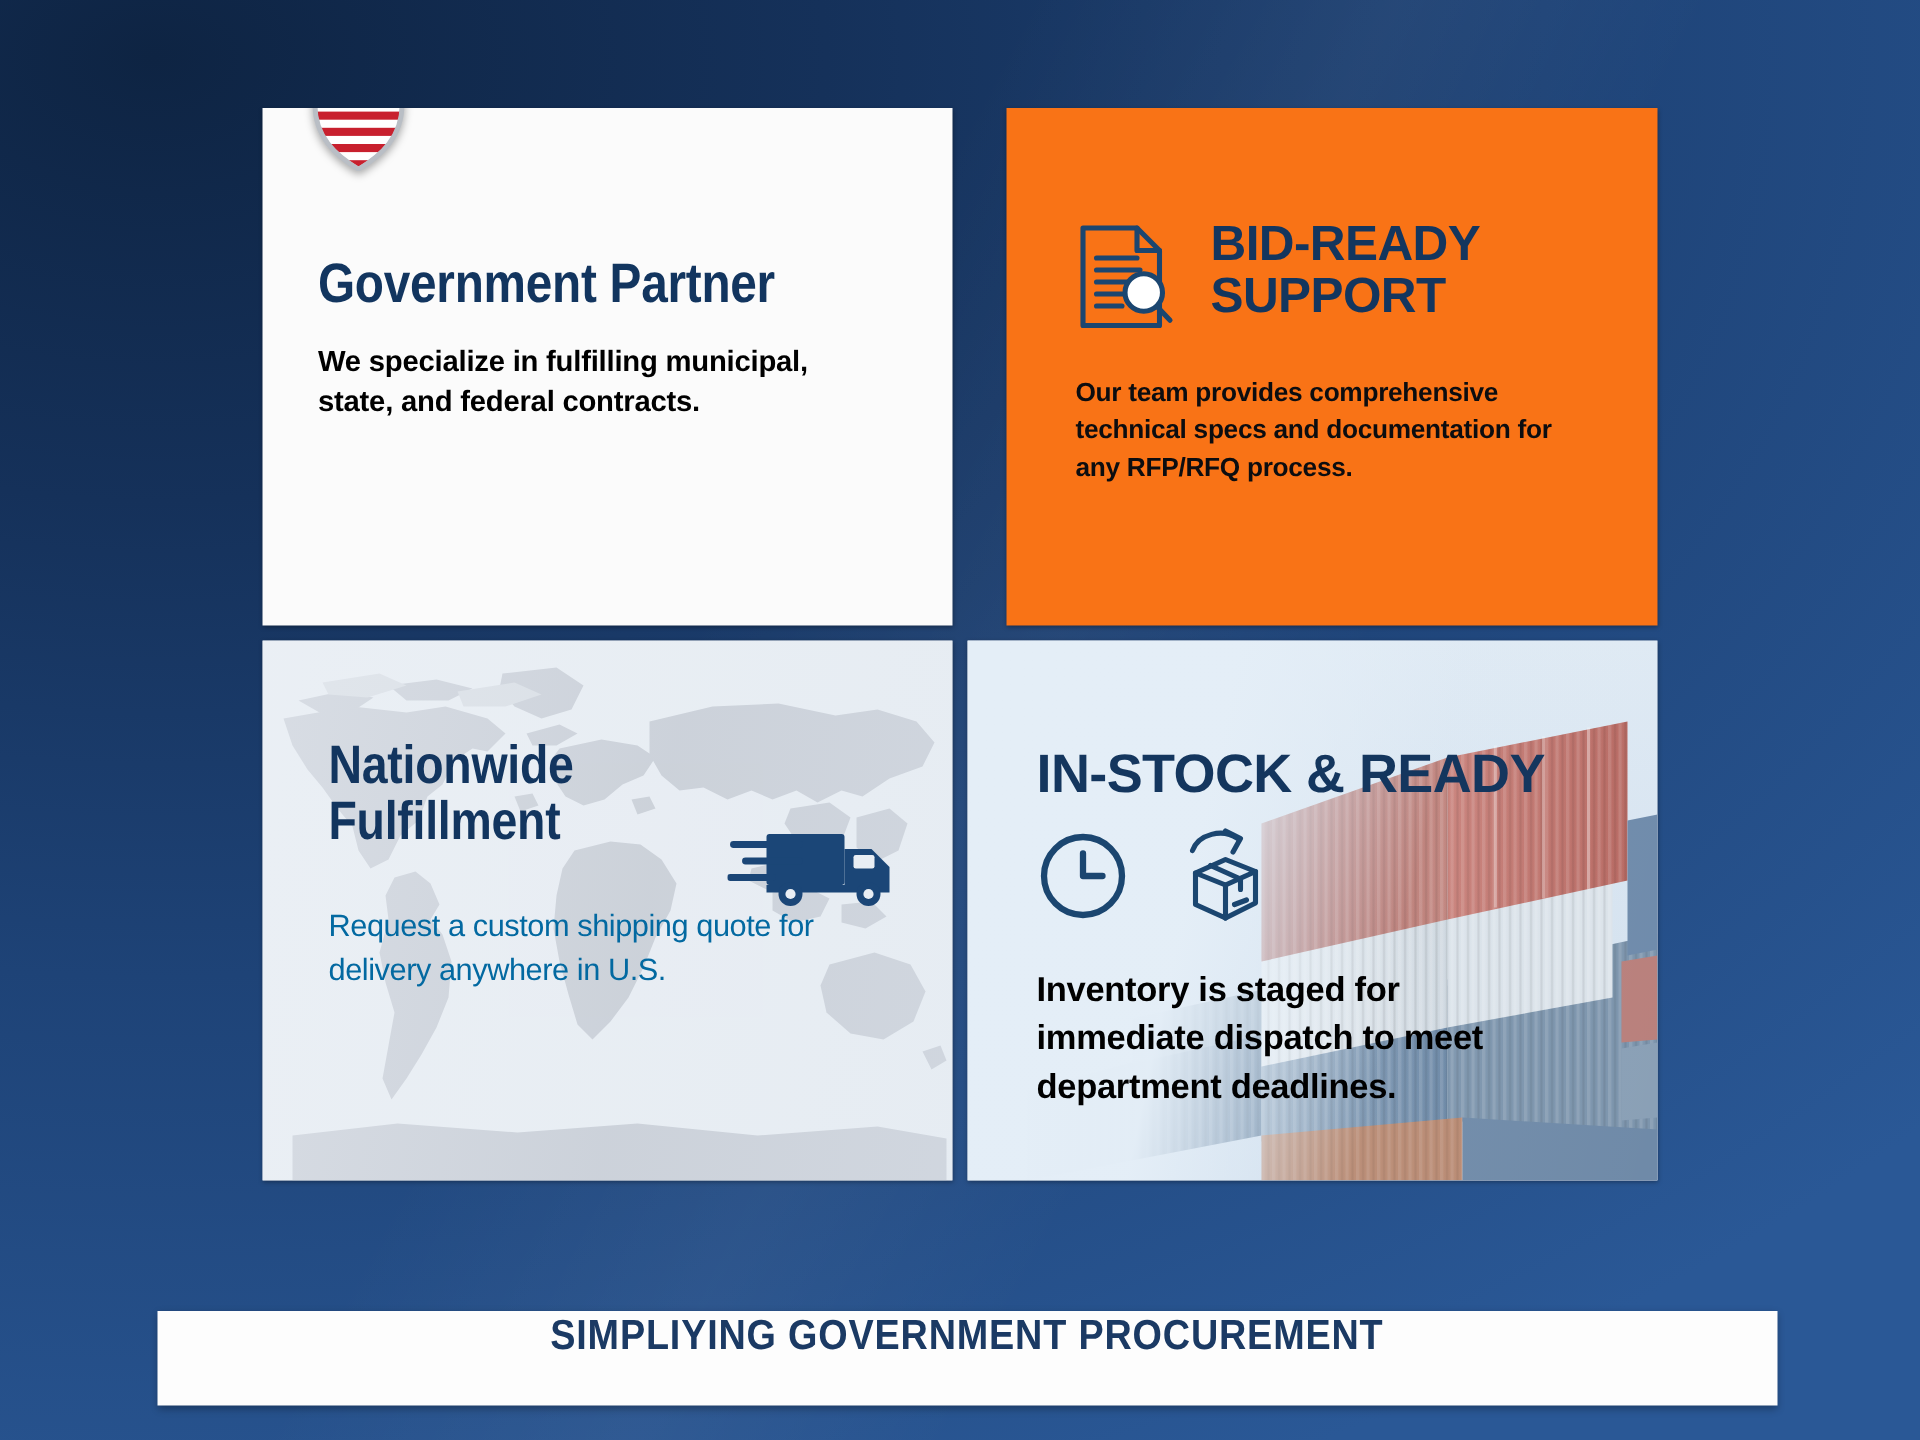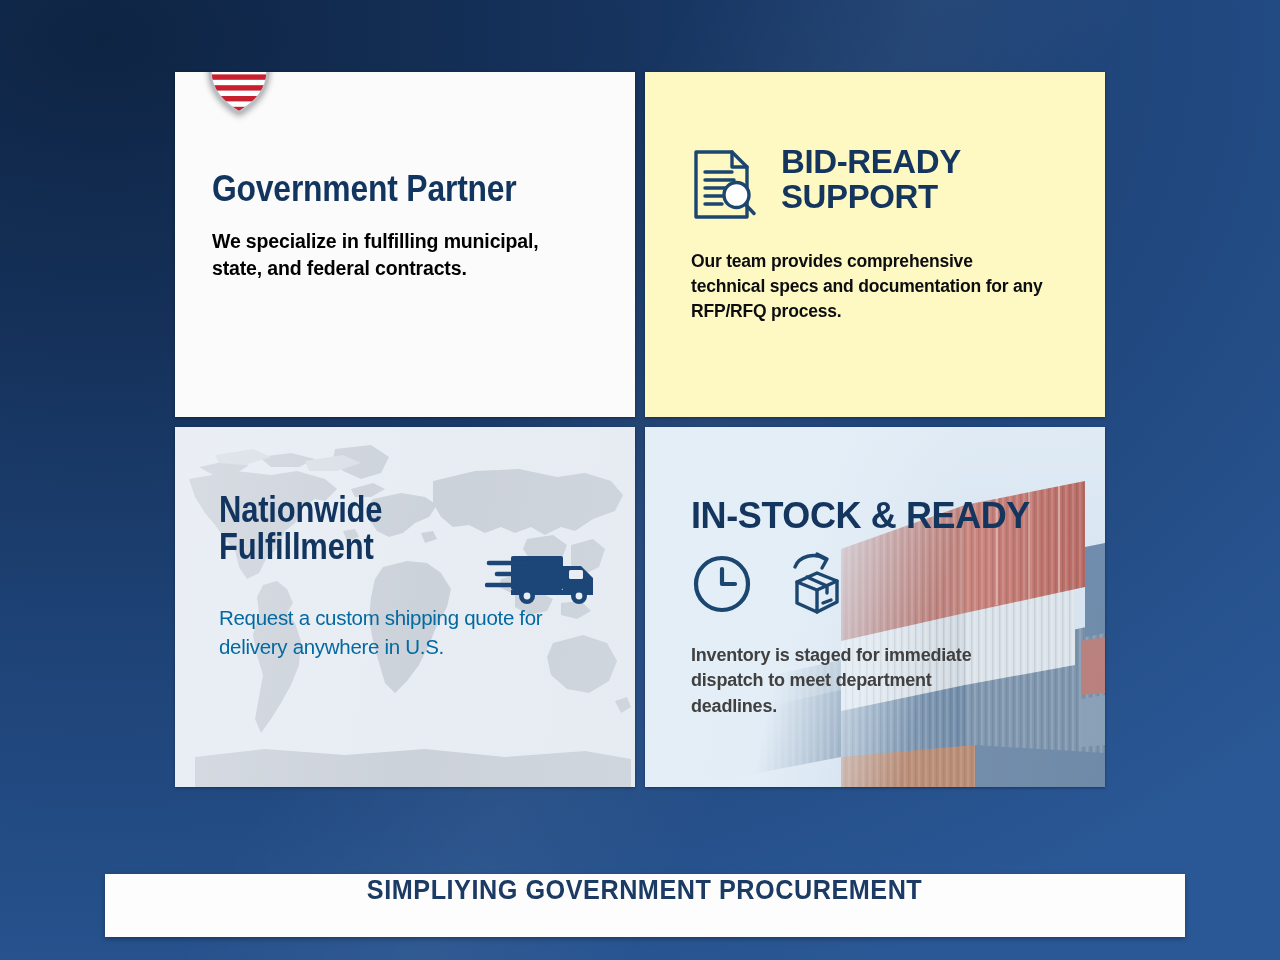--- a/index.html
+++ b/index.html
@@ -92,21 +92,21 @@
     position: absolute;
     left: 33px;
     top: -40px;
     width: 62px;
     height: 82px;
     z-index: 9;
     filter: drop-shadow(0 2px 3px rgba(0,0,0,0.35));
   }
 
   
-  #card-bid { background: #fef9c3; }
+  #card-bid { background: #f97316; margin-left: 26px; }
   #card-bid .card-inner { padding: 72px 40px 0 46px; }
 
   .head-row { display: flex; align-items: flex-start; gap: 22px; }
 
   #doc-search-icon { flex: 0 0 auto; margin-top: 4px; }
 
   #bid-title {
     font-size: 33px;
     line-height: 1.07;
     font-weight: 700;
@@ -195,24 +195,24 @@
 
   #stock-icons {
     margin-top: 16px;
     display: flex;
     align-items: center;
     gap: 28px;
   }
 
   #stock-body {
     margin-top: 26px;
-    font-size: 18px;
+    font-size: 23px;
     font-weight: 700;
     line-height: 1.42;
-    color: #404040;
+    color: #000000;
     letter-spacing: -0.2px;
     max-width: 330px;
   }
 
   
   #bottom-banner {
     position: absolute;
     left: 105px;
     top: 874px;
     width: 1080px;

